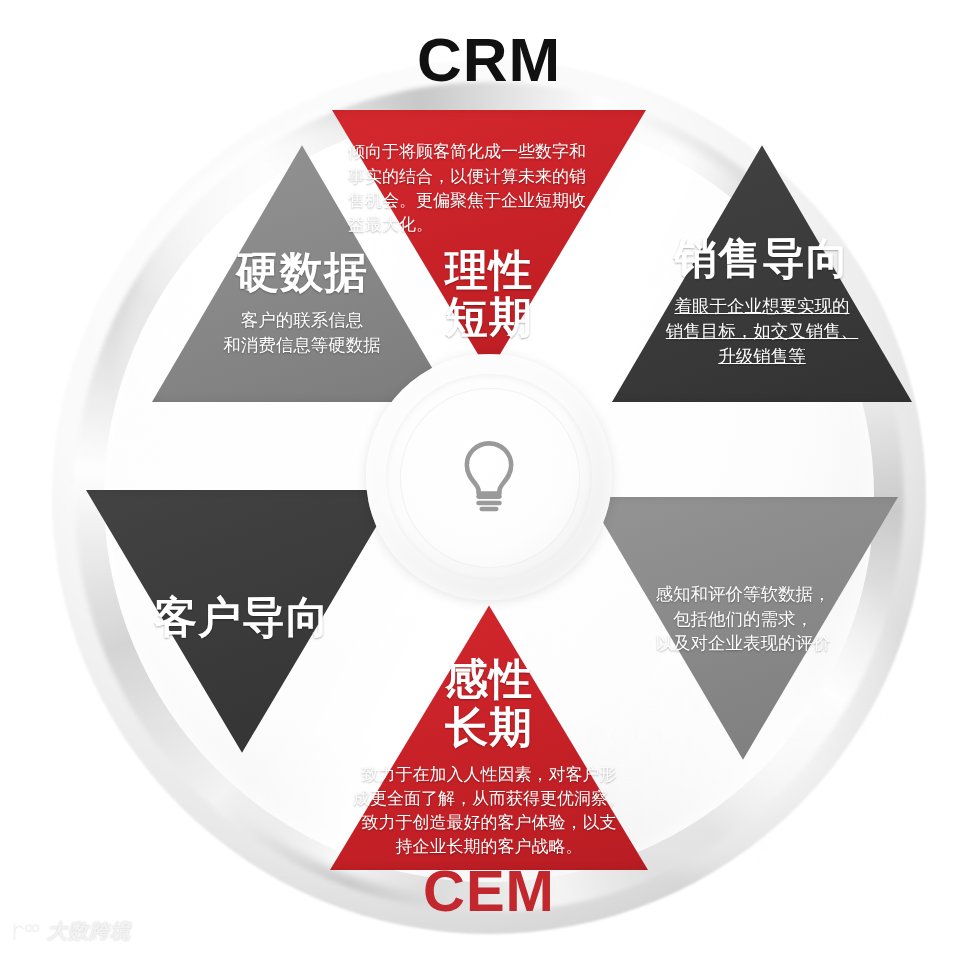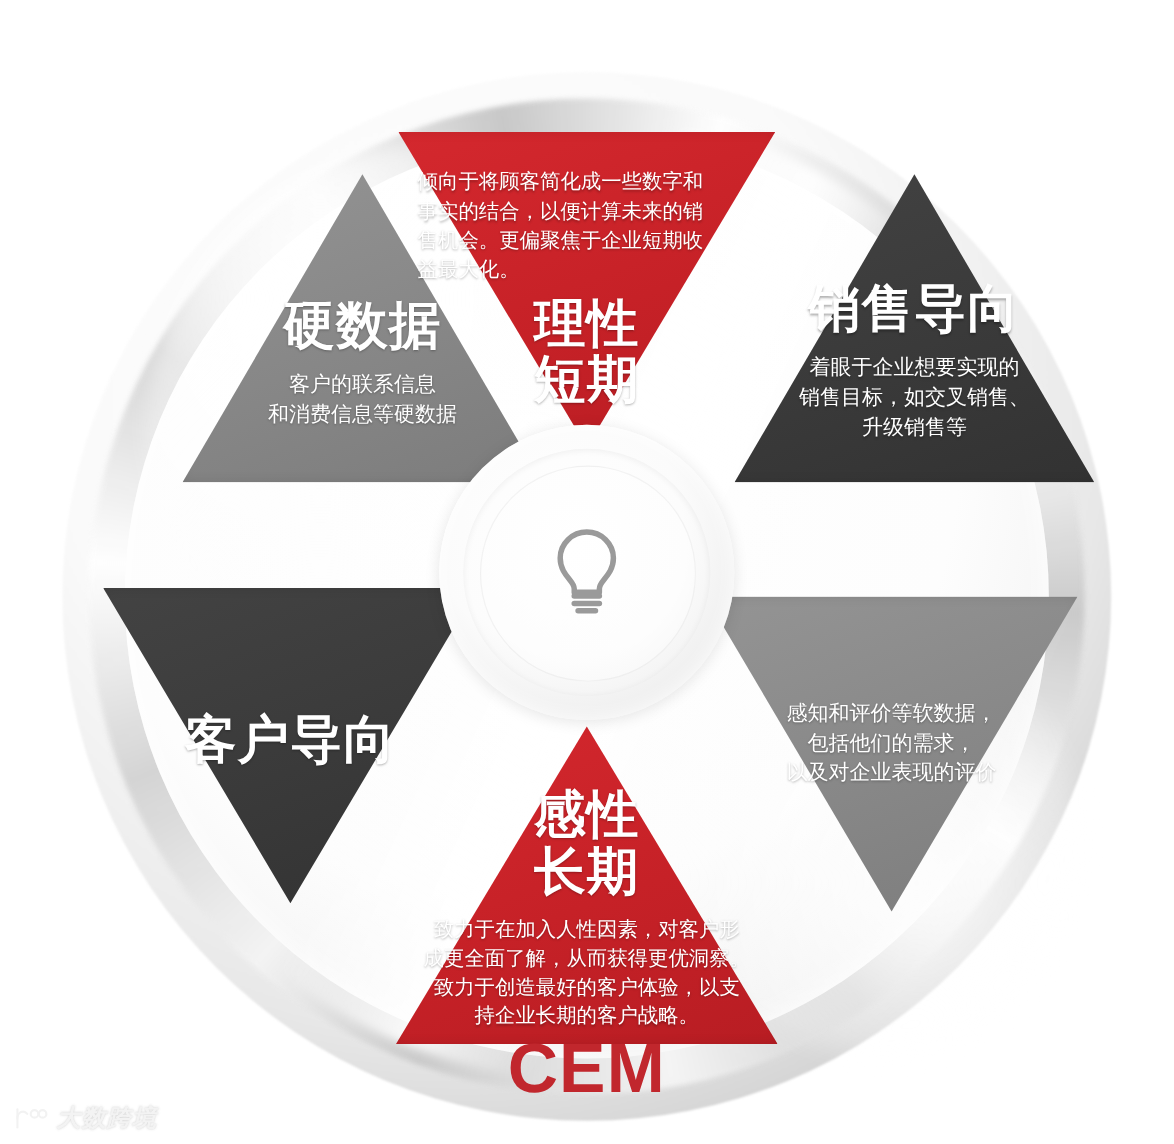--- a/index.html
+++ b/index.html
@@ -200,21 +200,21 @@
       <div class="title">硬数据</div>
       <div class="desc" style="margin-top:12px;">客户的联系信息
 和消费信息等硬数据</div>
     </div>
   </div>
 
   <div class="seg" style="left:612px;top:140px;">
     <div class="tri tri-up fill-dark"></div>
     <div class="content" style="padding-top:62px;">
       <div class="title">销售导向</div>
-      <div class="desc" style="margin-top:12px;">着眼于企业想要实现的
+      <div class="desc" style="margin-top:12px;text-decoration:underline;">着眼于企业想要实现的
 销售目标，如交叉销售、
 升级销售等</div>
     </div>
   </div>
 
   <div class="seg" style="left:86px;top:490px;width:312px;height:268px;">
     <div class="tri tri-down fill-dark"></div>
     <div class="content" style="margin-top:-28px;">
       <div class="title" style="margin-top:16px;">客户导向</div>
     </div>
@@ -248,20 +248,21 @@
     <svg viewBox="0 0 64 64" width="86" height="86" aria-hidden="true">
       <g fill="none" stroke="#9a9a9a" stroke-width="3.4" stroke-linecap="round" stroke-linejoin="round">
         <path d="M32 7c-9.1 0-16.5 7.2-16.5 16.1 0 6.2 3.2 10.2 6 13.6 1.7 2.1 2.7 3.6 2.7 5.4v2.2h15.6v-2.2c0-1.8 1-3.3 2.7-5.4 2.8-3.4 6-7.4 6-13.6C48.5 14.2 41.1 7 32 7z"></path>
         <path d="M24.2 46.6h15.6"></path>
         <path d="M24.2 51.3h15.6"></path>
         <path d="M26.6 55.8h10.8"></path>
       </g>
     </svg>
   </div>
 
+  <div class="crm-label">CRM</div>
   <div class="cem-label">CEM</div>
 
   <div class="watermark">
     <svg class="wm-mark" viewBox="0 0 40 28" aria-hidden="true">
       <g fill="none" stroke="#f0f0f0" stroke-width="2.4" stroke-linecap="round">
         <path d="M6 4 L6 24"></path>
         <path d="M6 14 C6 7, 13 4, 17 9"></path>
         <circle cx="25" cy="9" r="4.2"></circle>
         <circle cx="34" cy="9" r="4.2"></circle>
       </g>

